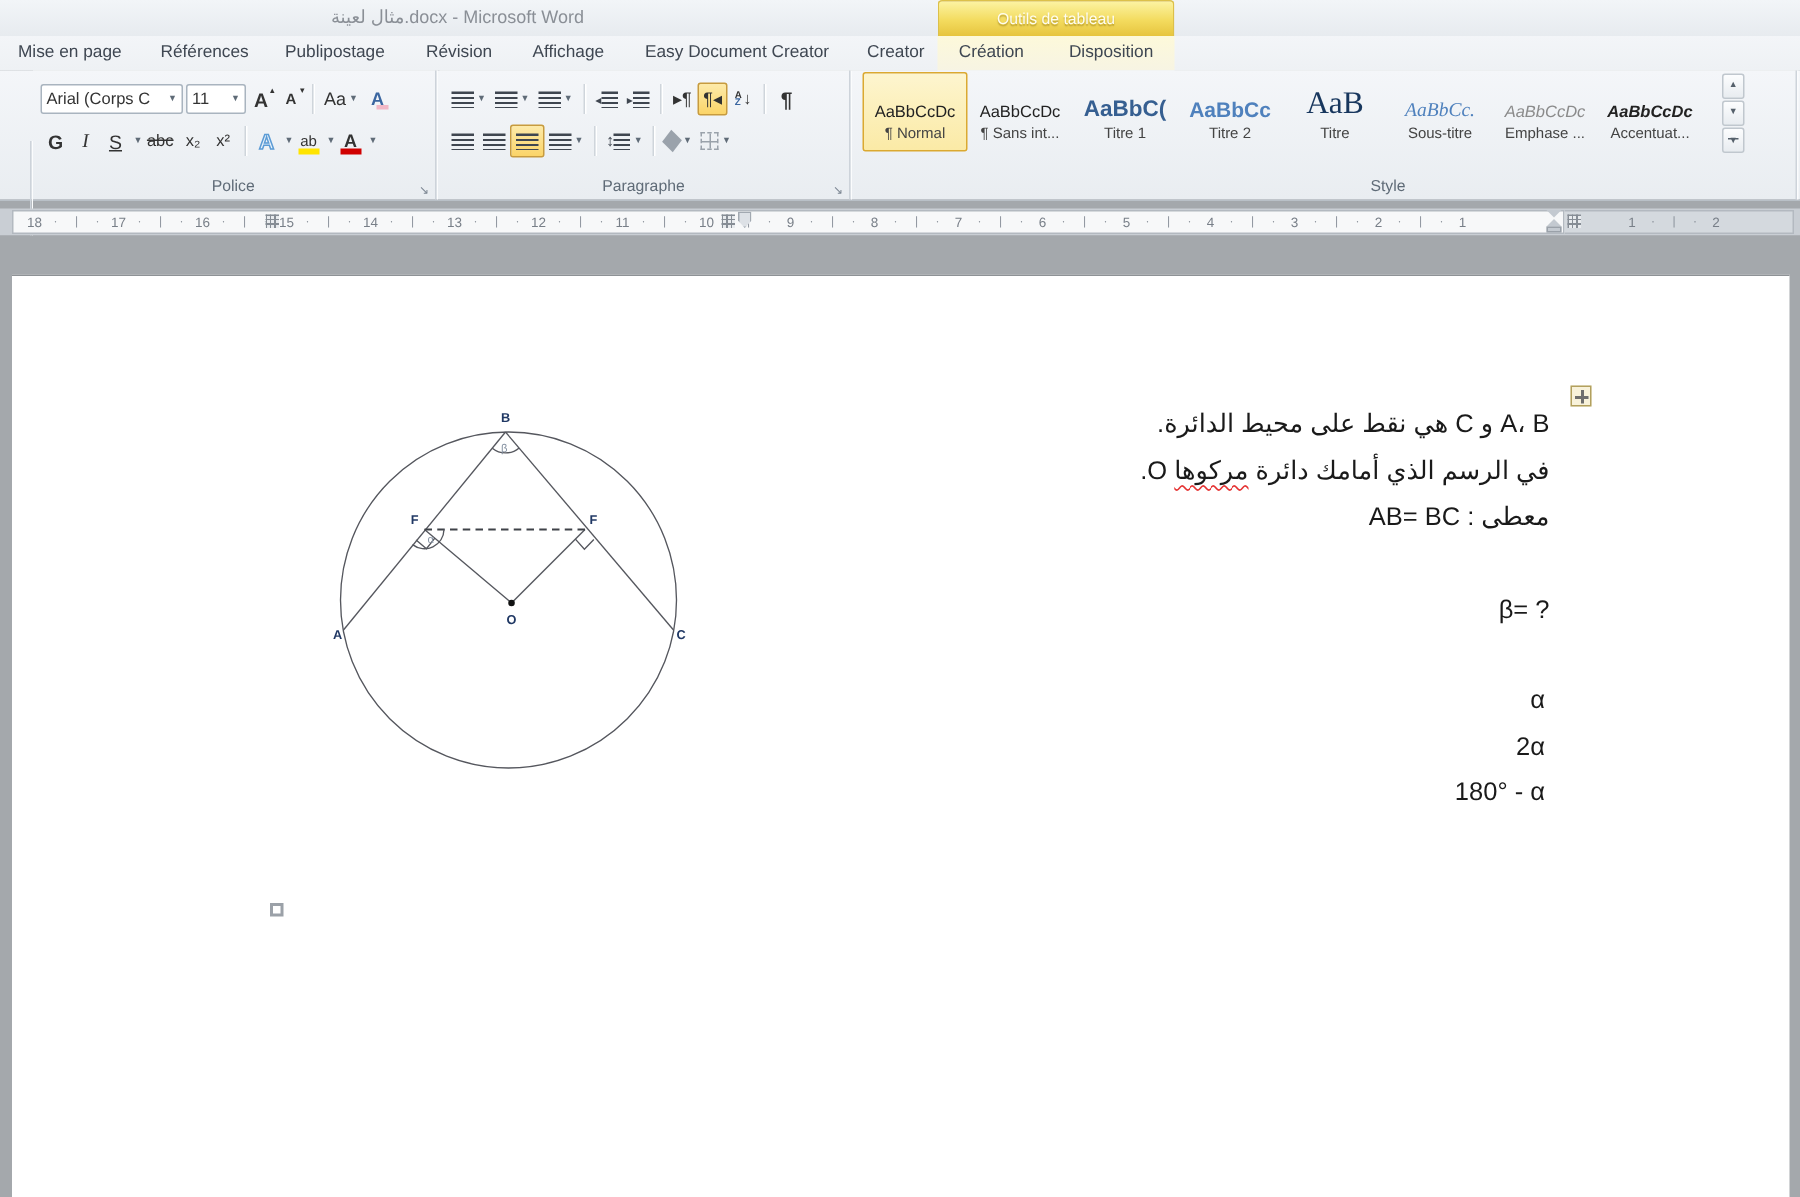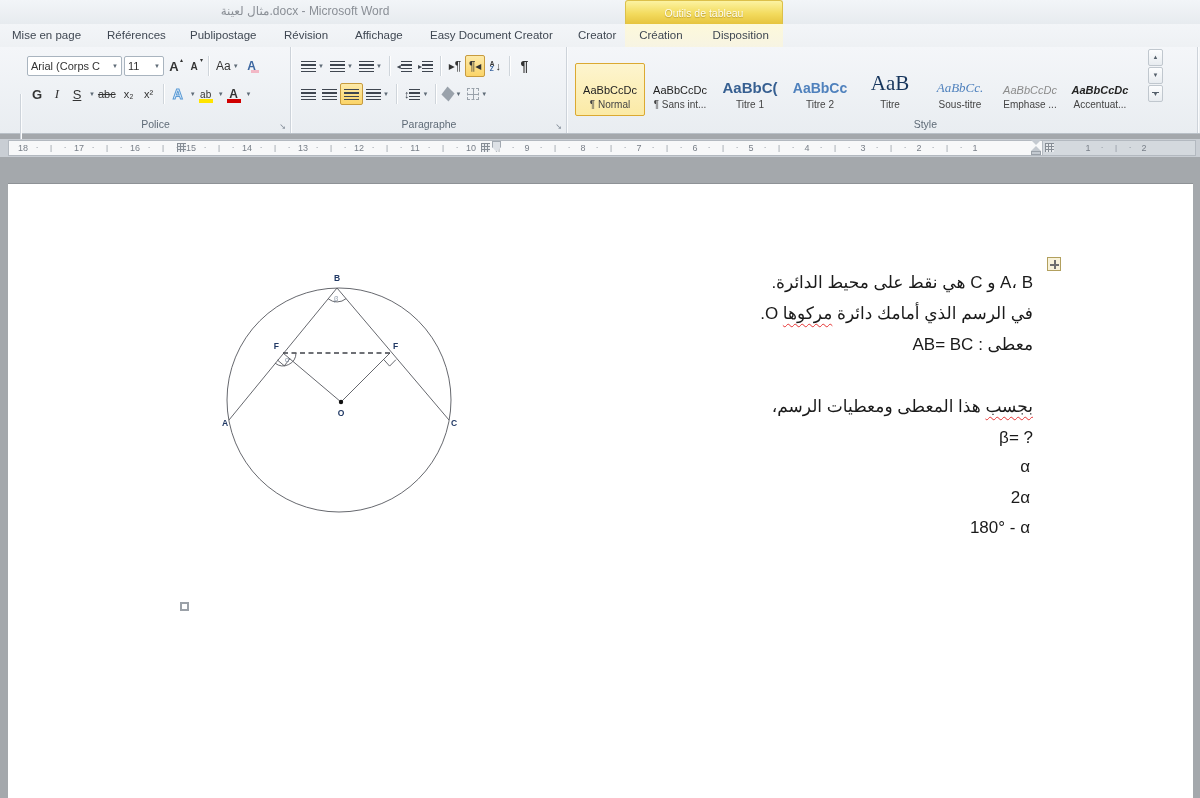--- a/index.html
+++ b/index.html
@@ -50,21 +50,21 @@
     background:repeating-linear-gradient(to bottom,#3f4650 0 1.4px,transparent 1.4px 3.4px); }
   .il.short { width:11px; }
   .g-letter { font-weight:bold; font-size:13px; }
   .tinyA { font-size:13px; font-weight:bold; }
   .tinyArr { font-size:6px; position:absolute; top:1px; right:1px; color:#333; }
   .bar { position:absolute; left:3px; right:3px; bottom:2px; height:4px; }
   .stack { display:flex; flex-direction:column; line-height:5px; font-size:6.5px;
     font-weight:bold; margin-right:1px; }
 
   
-  .sty-item { width:70px; height:53px; margin-top:16px; border:1px solid transparent;
+  .sty-item { width:70px; height:53px; margin-top:1px; border:1px solid transparent;
     border-radius:2px; text-align:center; cursor:pointer; position:relative; }
   .sty-item.sel { border:1px solid #dba931; background:linear-gradient(#fdf5cf,#fbeaa6); }
   .sty-prev { height:32px; display:flex; align-items:flex-end; justify-content:center;
     overflow:hidden; white-space:nowrap; color:#222; }
   .sty-name { font-size:10px; color:#444; margin-top:3px; white-space:nowrap; overflow:hidden; }
   .sty-item:nth-child(3) .sty-prev { color:#365f91; font-weight:bold; font-size:15px; }
   .sty-item:nth-child(4) .sty-prev { color:#4f81bd; font-weight:bold; font-size:14px; }
   .sty-item:nth-child(5) .sty-prev { color:#17365d; font-size:21px;
     font-family:"Liberation Serif",serif; }
   .sty-item:nth-child(6) .sty-prev { color:#4f81bd; font-style:italic; font-size:13px;
@@ -419,21 +419,20 @@
   <div id="page">
 
     <div id="move-handle"></div>
     <div id="resize-handle"></div>
 
     <div id="text-block">
       <div>A، B و C هي نقط على محيط الدائرة.</div>
       <div><span>في الرسم الذي أمامك دائرة </span><span class="sq-word">مركوها</span><span> O.</span></div>
       <div>معطى : AB= BC</div>
       <div>&nbsp;</div>
-      <div><span class="sq-word">بجسب</span><span> هذا المعطى ومعطيات الرسم،</span></div>
       <div class="ltrline">β= ?</div>
     </div>
 
     <div id="options-block">
       <div>α</div>
       <div>2α</div>
       <div>180° - α</div>
     </div>
 
     <svg style="position:absolute; left:207px; top:72px;" width="250" height="262" viewBox="0 0 250 262">

